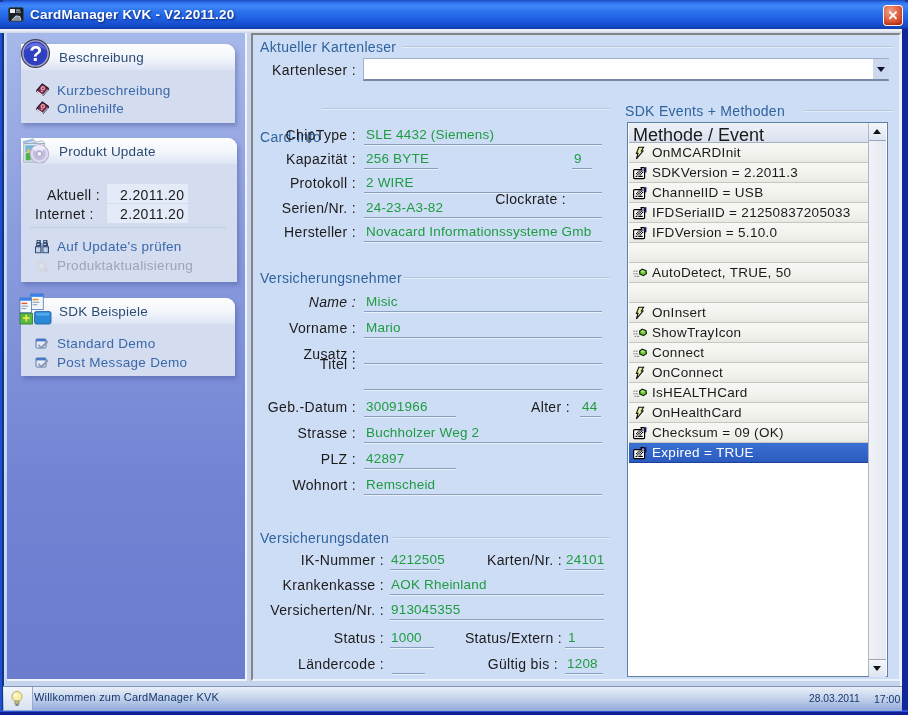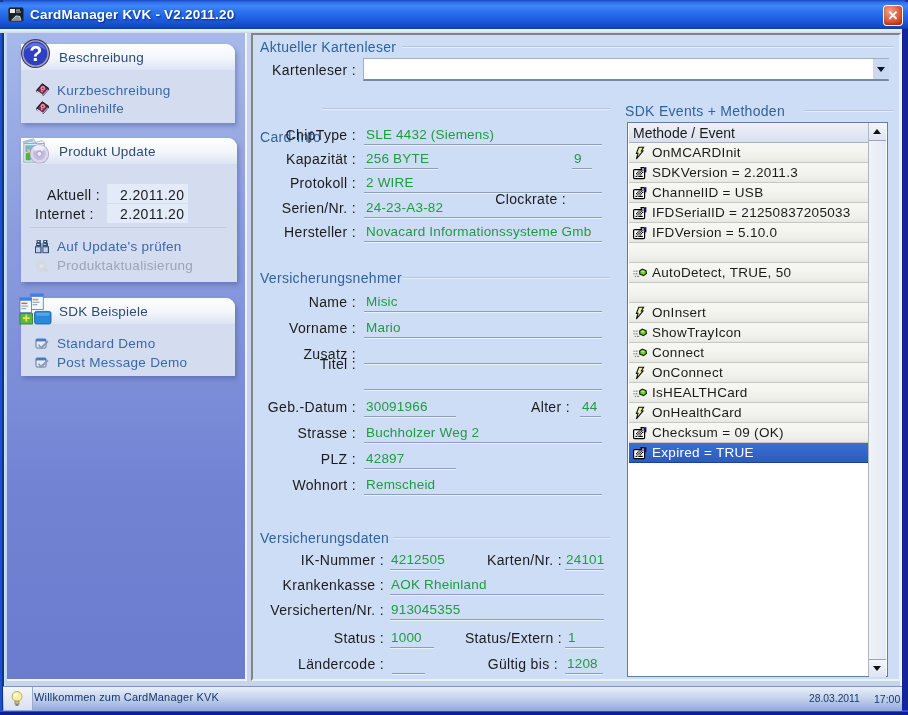--- a/index.html
+++ b/index.html
@@ -44,21 +44,21 @@
 .lblr{transform:translateX(-100%);}
 .val{position:absolute;font-size:13.5px;color:#1E9C40;letter-spacing:.2px;white-space:nowrap;}
 .uline{position:absolute;height:1px;background:#8A9EBE;box-shadow:0 1px 0 rgba(238,245,252,.85);}
 
 #combo{left:363px;top:58px;width:526px;height:23px;background:#fff;border:1px solid #9EB0CA;border-bottom:2px solid #7588A8;box-sizing:border-box;}
 #combotext{left:371px;top:62px;font-size:13.5px;color:#101010;letter-spacing:.2px;}
 #combobtn{left:873px;top:59px;width:16px;height:20px;background:#CBD8EE;}
 #combobtn:after{content:"";position:absolute;left:4px;top:8px;border-left:4px solid transparent;border-right:4px solid transparent;border-top:5px solid #0A1430;}
 
 #list{left:627px;top:122px;width:261px;height:555px;background:#fff;border:1px solid #5F7FA2;box-sizing:border-box;}
-#lhead{position:absolute;left:1px;top:0px;width:242px;height:20px;background:linear-gradient(180deg,#EEF1F8,#D9E0EE);border-bottom:1px solid #A8B0C0;font-size:14px;color:#1a1a1a;box-sizing:border-box;}
+#lhead{position:absolute;left:1px;top:0px;width:242px;height:20px;background:linear-gradient(180deg,#EEF1F8,#D9E0EE);border-bottom:1px solid #A8B0C0;font-size:18px;color:#1a1a1a;box-sizing:border-box;}
 #lhead span{position:absolute;left:4px;top:2px;}
 .lrow{position:absolute;left:1px;width:241px;height:20px;background:linear-gradient(180deg,#F7F7F4 0%,#F0F0EB 75%,#E8E8E3 100%);border-bottom:1px solid #C6C6C2;box-sizing:border-box;font-size:13.5px;letter-spacing:.3px;color:#1a1a1a;}
 .lrow span{position:absolute;left:23px;top:2px;white-space:nowrap;}
 .lrow.sel{background:linear-gradient(180deg,#3A6FD2 0%,#2C5BBE 100%);color:#fff;border-bottom:1px solid #1D3F9E;}
 .licon{position:absolute;left:4px;top:3px;width:14px;height:14px;}
 
 #sbar{position:absolute;right:1px;top:0;width:17px;height:553px;background:linear-gradient(90deg,#F0F2F6,#E4E9F2);border-left:1px solid #AEB6C2;}
 .sbtn{position:absolute;left:0;width:17px;height:17px;background:linear-gradient(180deg,#F4F7FB,#DDE5F2);}
 .arr-up{position:absolute;left:4px;top:6px;border-left:4.5px solid transparent;border-right:4.5px solid transparent;border-bottom:5px solid #111;}
 .arr-dn{position:absolute;left:4px;top:6px;border-left:4.5px solid transparent;border-right:4.5px solid transparent;border-top:5px solid #111;}
@@ -247,21 +247,21 @@
   <div class="uline" style="left:364px;top:192px;width:238px;"></div>
 
   <div class="lbl lblr" style="left:356px;top:200px;">Serien/Nr. :</div>
   <div class="val" style="left:366px;top:200px;">24-23-A3-82</div>
   <div class="uline" style="left:364px;top:217px;width:238px;"></div>
 
   <div class="lbl lblr" style="left:356px;top:224px;">Hersteller :</div>
   <div class="val" style="left:366px;top:224px;">Novacard Informationssysteme Gmb</div>
   <div class="uline" style="left:364px;top:241px;width:238px;"></div>
 
-  <div class="lbl lblr" style="left:356px;top:294px;">Name :</div>
+  <div class="lbl lblr" style="left:356px;top:294px;font-style:italic;">Name :</div>
   <div class="val" style="left:366px;top:294px;">Misic</div>
   <div class="uline" style="left:364px;top:311px;width:238px;"></div>
 
   <div class="lbl lblr" style="left:356px;top:320px;">Vorname :</div>
   <div class="val" style="left:366px;top:320px;">Mario</div>
   <div class="uline" style="left:364px;top:337px;width:238px;"></div>
 
   <div class="lbl lblr" style="left:356px;top:346px;">Zusatz :</div>
   <div class="uline" style="left:364px;top:363px;width:238px;"></div>
 

